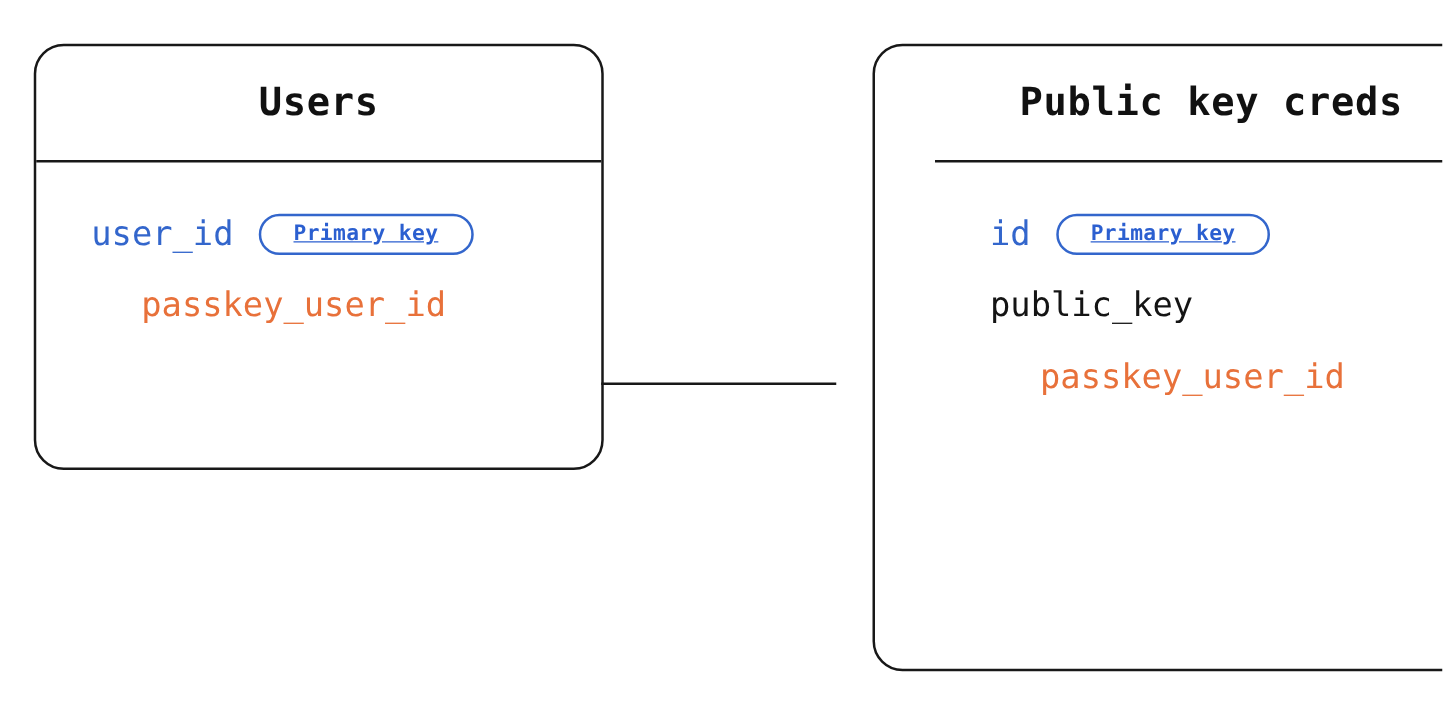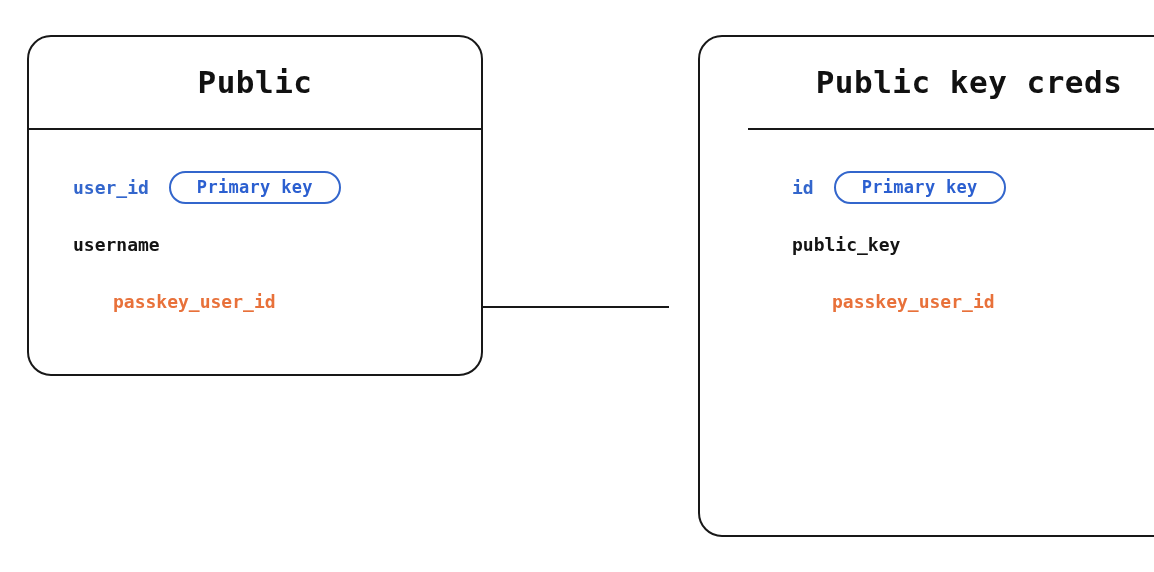--- a/index.html
+++ b/index.html
@@ -78,22 +78,22 @@
   .field-row {
     display: flex;
     align-items: center;
     height: 57px;
     padding: 0 0 0 44px;
     box-sizing: border-box;
   }
 
   .field-name {
     font-family: "DejaVu Sans Mono", "Liberation Mono", monospace;
-    font-size: 18px;
-    font-weight: 700;
+    font-size: 27px;
+    font-weight: 400;
     line-height: 1;
     letter-spacing: 0px;
     white-space: nowrap;
     color: #141414;
   }
 
   .field-name.pk   { color: #3366cc; }
   .field-name.fk   { color: #e8713a; margin-left: 40px; }
   .field-name.plain{ color: #141414; }
 
@@ -109,51 +109,49 @@
     border: 2px solid #3366cc;
     border-radius: 999px;
     color: #2b5fd0;
     font-family: "DejaVu Sans Mono", "Liberation Mono", monospace;
     font-size: 17px;
     font-weight: 700;
     letter-spacing: 0.3px;
     white-space: nowrap;
     line-height: 1;
     background: #ffffff;
+    text-decoration: underline;
   }
 
   
   #relationship-line {
     position: absolute;
     left: 481px;
     top: 306px;
     width: 188px;
     height: 0;
     border-top: 2.2px solid #181818;
   }
 </style>
 </head>
 <body>
 
 <div id="canvas">
 
   <div class="entity" id="entity-users">
     <div class="entity-header">
-      <span class="entity-title">Public</span>
+      <span class="entity-title">Users</span>
     </div>
     <ul class="field-list">
 
       <li class="field-row">
         <span class="field-name pk">user_id</span>
         <span class="key-badge">Primary key</span>
       </li>
 
-      <li class="field-row">
-        <span class="field-name plain">username</span>
-      </li>
 
       <li class="field-row">
         <span class="field-name fk">passkey_user_id</span>
       </li>
 
     </ul>
   </div>
 
   <div id="relationship-line"></div>
 

